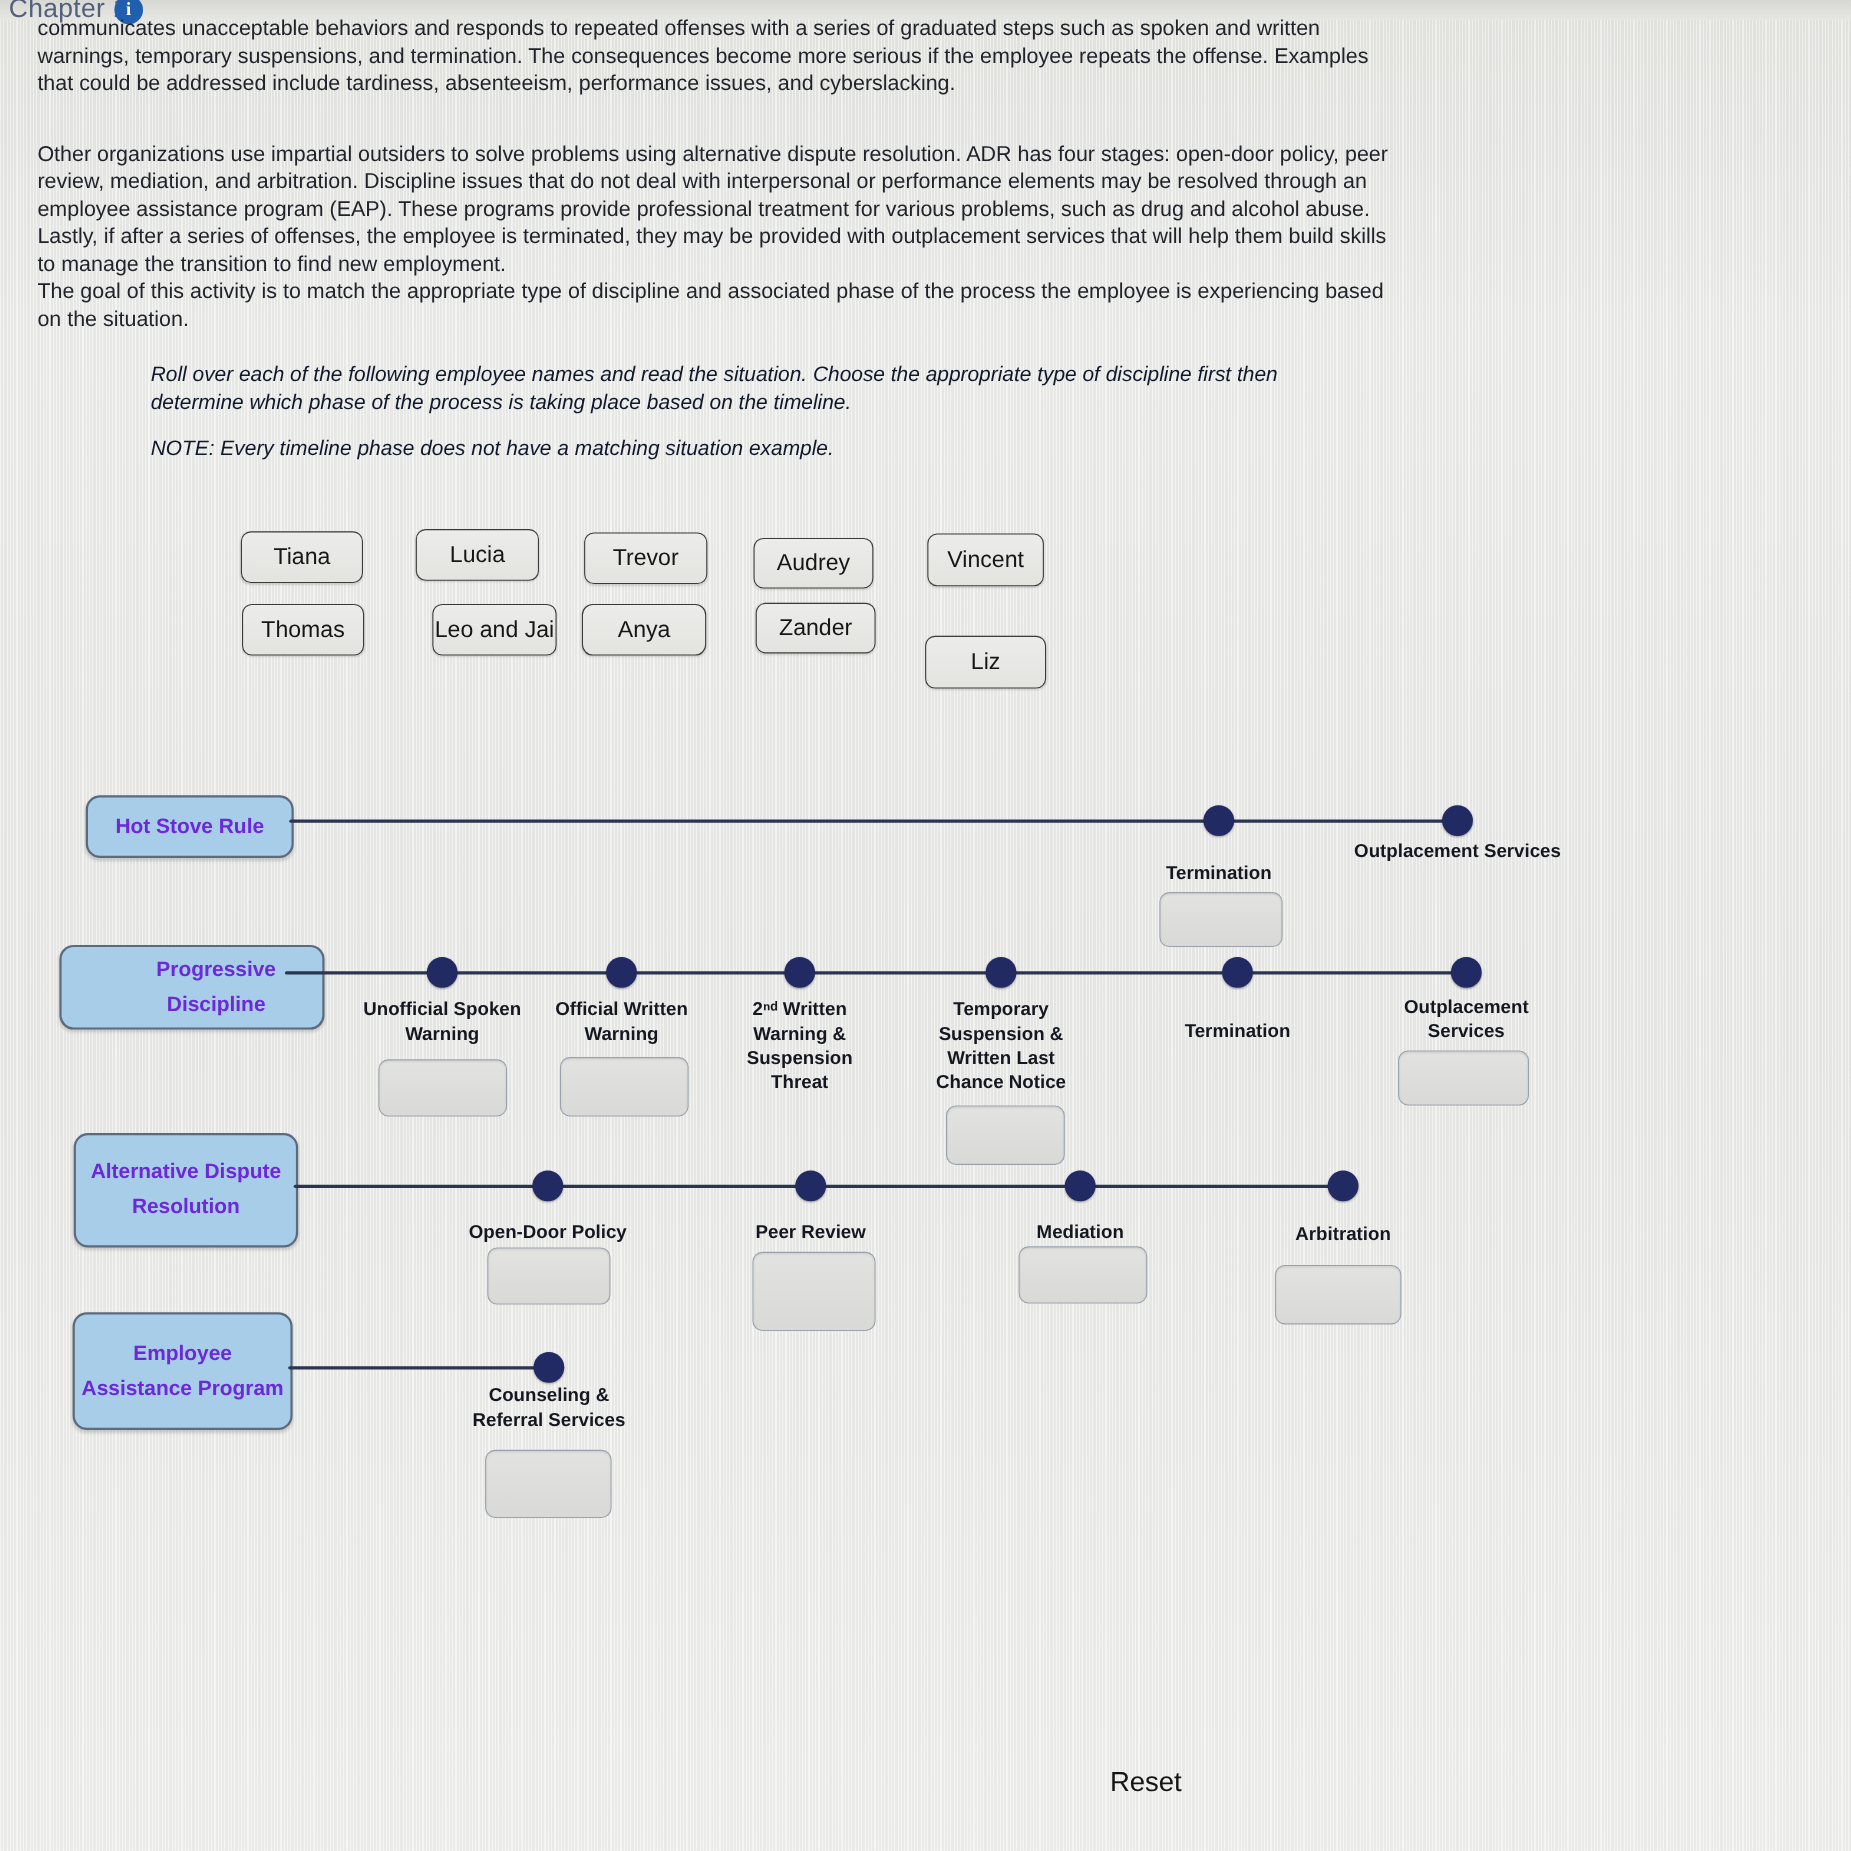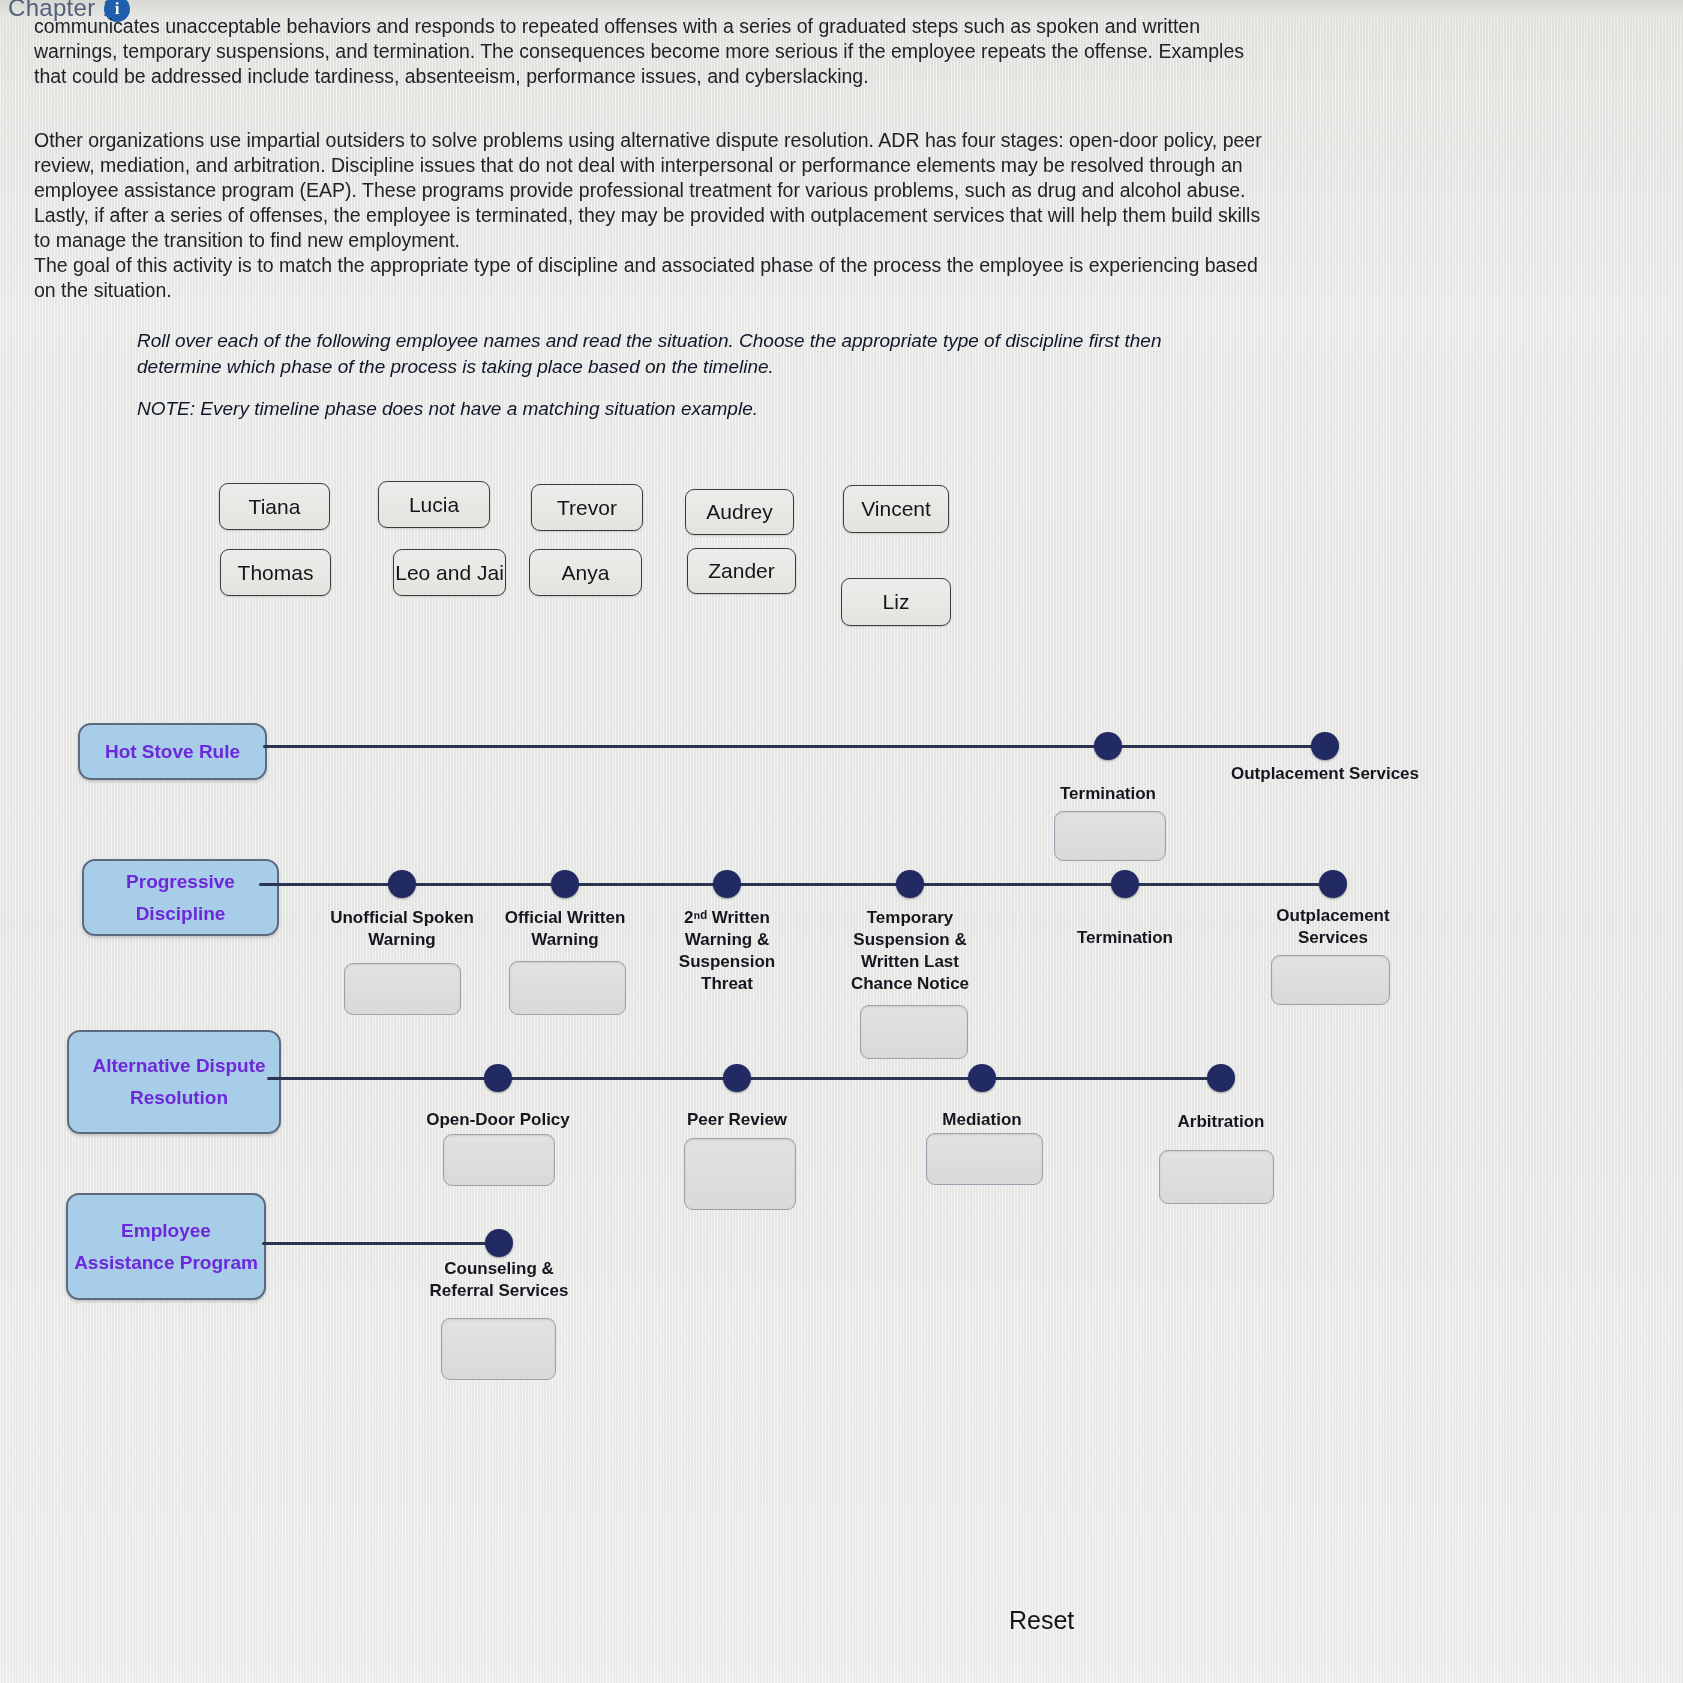--- a/index.html
+++ b/index.html
@@ -125,25 +125,25 @@
     <div class="chip" style="left: 220px; top: 549px; width: 109px; height: 45px;">Thomas</div>
     <div class="chip" style="left: 393px; top: 549px; width: 111px; height: 45px;">Leo and Jai</div>
     <div class="chip" style="left: 529px; top: 549px; width: 111px; height: 45px; border-radius: 10px;">Anya</div>
     <div class="chip" style="left: 687px; top: 548px; width: 107px; height: 44px;">Zander</div>
     <div class="chip" style="left: 841px; top: 542px; width: 108px; height: 46px; margin-top: 36px;">Liz</div>
   </div>
 <div class="tl" id="timeline-layer">
     <div class="cat" style="left: 78px; top: 723px; width: 185px; height: 53px;">
       <span>Hot Stove Rule</span>
     </div>
-    <div class="cat" style="left: 82px; top: 859px; width: 193px; height: 73px;">
+    <div class="cat" style="left: 54px; top: 859px; width: 193px; height: 73px; padding-left: 44px;">
       <span>Progressive</span>
       <span>Discipline</span>
     </div>
-    <div class="cat" style="left: 67px; top: 1030px; width: 200px; height: 100px; padding-left: 10px;">
+    <div class="cat" style="left: 67px; top: 1030px; width: 200px; height: 100px;">
       <span>Alternative Dispute</span>
       <span>Resolution</span>
     </div>
     <div class="cat" style="left: 66px; top: 1193px; width: 196px; height: 103px;">
       <span>Employee</span>
       <span>Assistance Program</span>
     </div>
     <div class="axis" style="left: 263px; top: 745px; width: 1066px;"></div>
     <div class="node" style="left: 1094px; top: 732px;"></div>
     <div class="nlabel" style="left: 1013px; top: 783px; width: 190px;">Termination</div>

